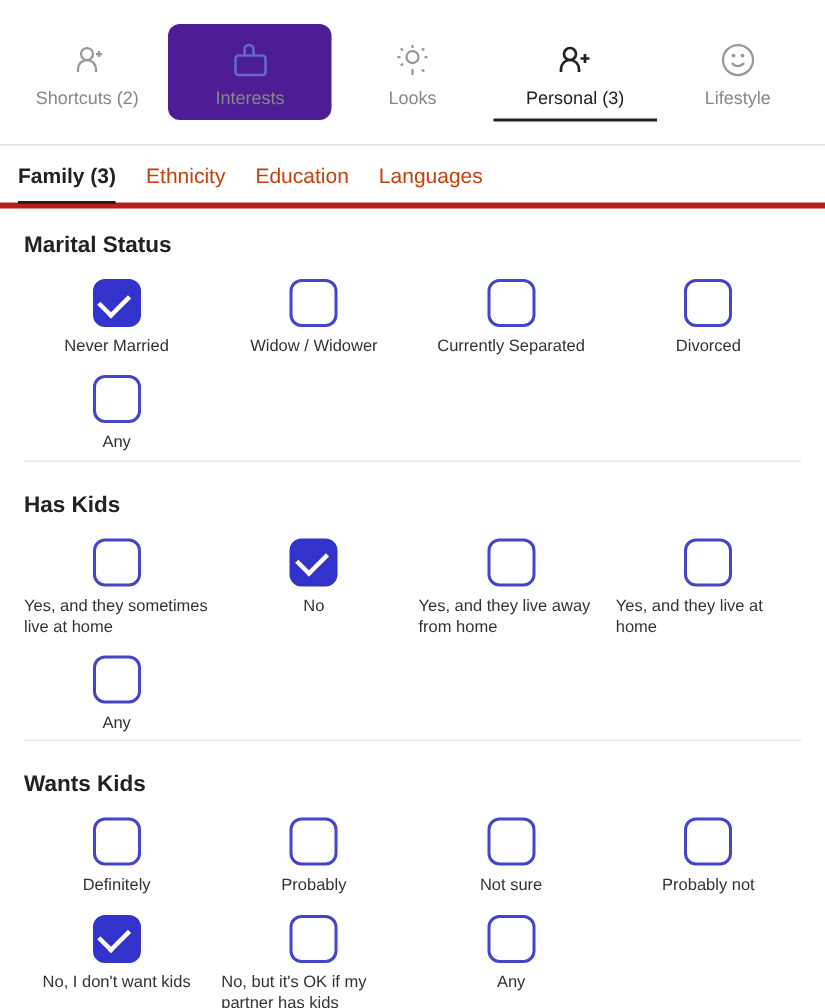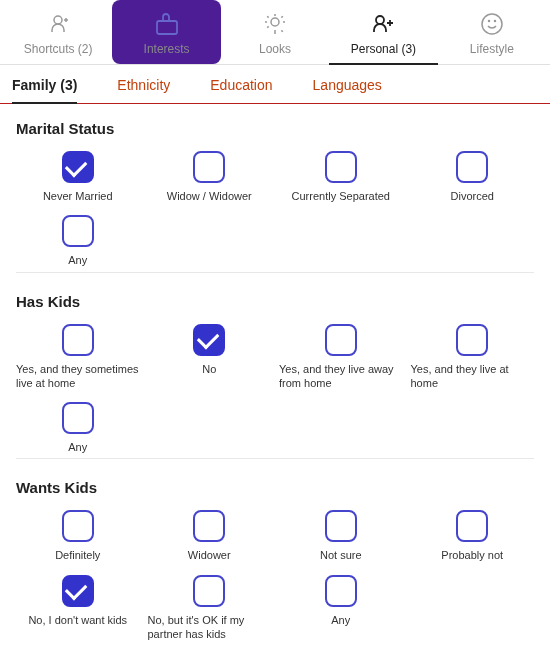--- a/index.html
+++ b/index.html
@@ -8,21 +8,21 @@
       background: #fff;
       width: 550px;
       min-height: 672px;
       overflow-x: hidden;
     }
 
     
     .top-tabs {
       display: flex;
       border-bottom: 1px solid #e0e0e0;
-      padding: 0 4px;
+      padding: 16px 4px;
     }
     .top-tab {
       flex: 1;
       display: flex;
       flex-direction: column;
       align-items: center;
       padding: 10px 4px 8px;
       cursor: pointer;
       font-size: 12px;
       color: #888;
@@ -54,22 +54,22 @@
       font-size: 20px;
       color: #999;
     }
     .top-tab.active .tab-icon { color: #222; }
     .top-tab.highlighted .tab-icon { color: #6666cc; }
 
     
     .sub-tabs {
       display: flex;
       padding: 0 12px;
-      border-bottom: 1px solid #b91c1c;
-      gap: 40px;
+      border-bottom: 4px solid #b91c1c;
+      gap: 20px;
     }
     .sub-tab {
       padding: 12px 0 10px;
       font-size: 14px;
       color: #c2410c;
       cursor: pointer;
       position: relative;
     }
     .sub-tab.active {
       color: #222;
@@ -267,21 +267,21 @@
       </div>
       <div class="section">
         <div class="section-title">Wants Kids</div>
         <div class="options-grid">
           <div class="option-item">
             <div class="checkbox"></div>
             <div class="option-label">Definitely</div>
           </div>
           <div class="option-item">
             <div class="checkbox"></div>
-            <div class="option-label">Widower</div>
+            <div class="option-label">Probably</div>
           </div>
           <div class="option-item">
             <div class="checkbox"></div>
             <div class="option-label">Not sure</div>
           </div>
           <div class="option-item">
             <div class="checkbox"></div>
             <div class="option-label">Probably not</div>
           </div>
           <div class="option-item">

